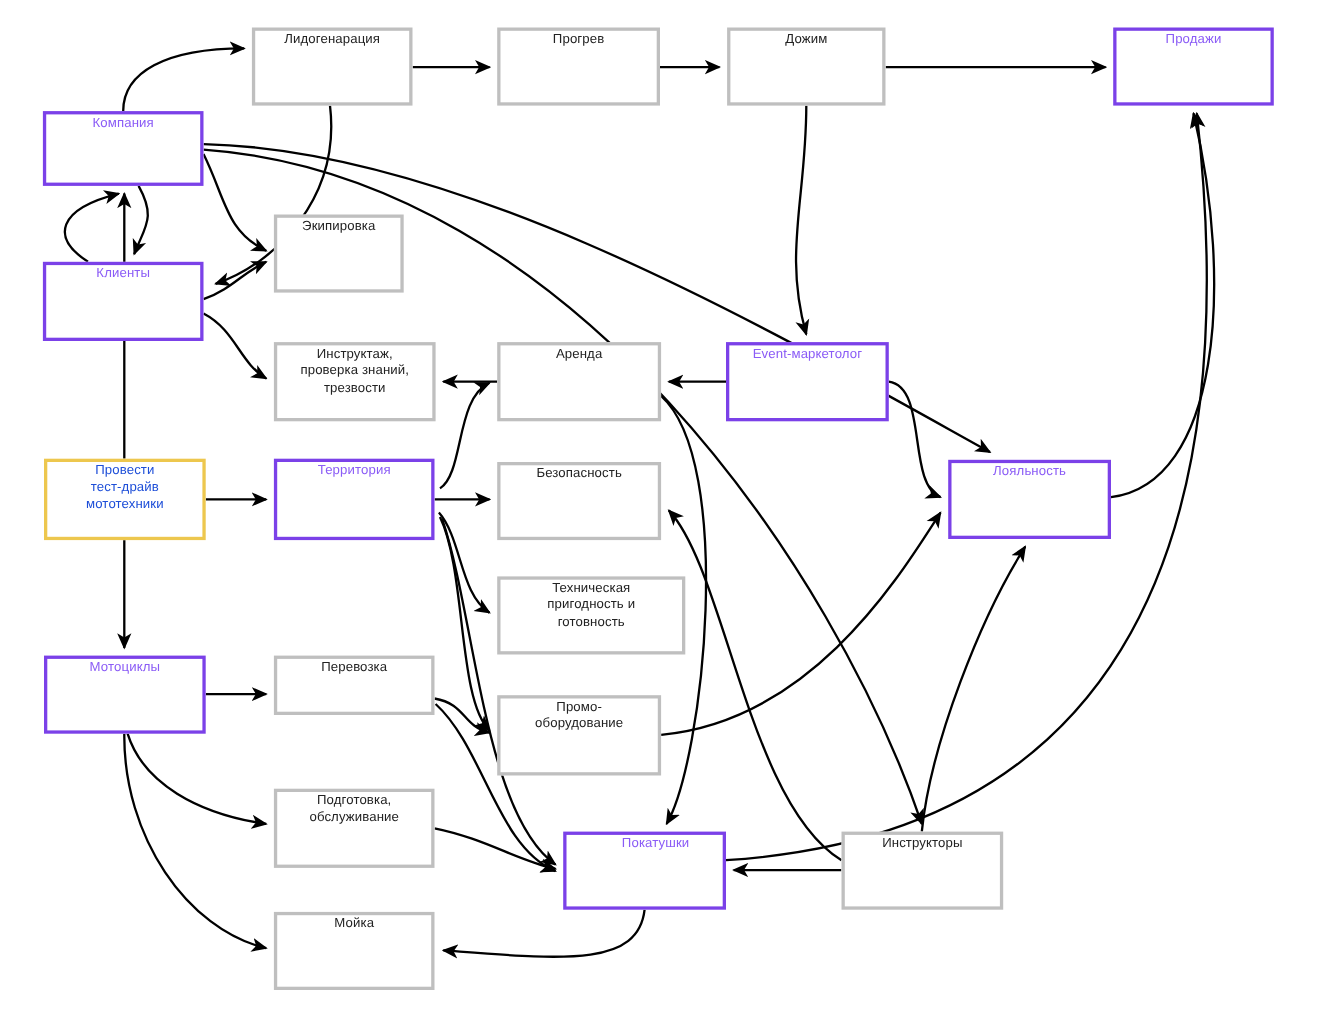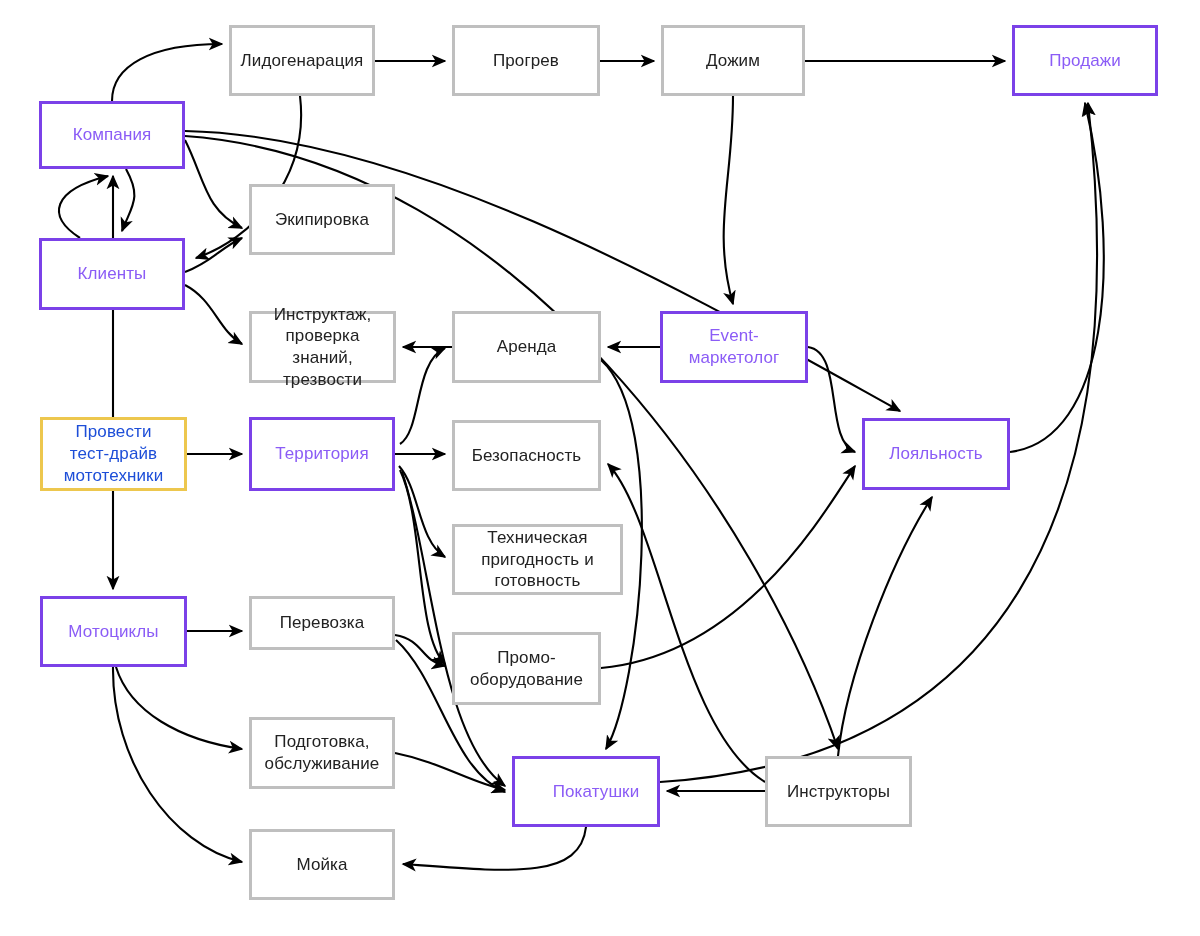--- a/index.html
+++ b/index.html
@@ -1,22 +1,22 @@
 <!DOCTYPE html>
 <html><head>
 <meta charset="utf-8">
 <style>
   html,body{margin:0;padding:0;background:#ffffff;}
   body{width:1200px;height:936px;overflow:hidden;
        font-family:"Liberation Sans","DejaVu Sans",sans-serif;}
   #canvas{position:relative;width:1200px;height:936px;background:#fff;}
   svg.edges{position:absolute;left:0;top:0;width:1200px;height:936px;overflow:visible;}
   .node{position:absolute;box-sizing:border-box;background:#ffffff;
-        display:flex;align-items:center;justify-content:center;text-align:center;
-        font-size:17px;line-height:1.28;letter-spacing:.1px;}
+        display:flex;justify-content:center;text-align:center;
+        font-size:12px;line-height:1.28;letter-spacing:.1px;}
   .node.gray{border:3px solid #bfbfbf;color:#222222;}
   .node.purple{border:3px solid #7b41e8;color:#8b5cf6;}
   .node.yellow{border:3px solid #edc74e;color:#1d4ed8;}
   .node span{display:block;padding:0 6px;}
 </style>
 </head>
 <body>
 
 <div id="canvas">
 
@@ -115,21 +115,21 @@
       </div>
       <div class="node gray" style="left: 661px; top: 25px; width: 144px; height: 71px;">
         <span style="white-space: pre-line;">Дожим</span>
       </div>
       <div class="node purple" style="left: 1012px; top: 25px; width: 146px; height: 71px;">
         <span style="white-space: pre-line;">Продажи</span>
       </div>
       <div class="node purple" style="left: 39px; top: 101px; width: 146px; height: 68px;">
         <span style="white-space: pre-line;">Компания</span>
       </div>
-      <div class="node gray" style="left: 249px; top: 184px; width: 146px; height: 71px;">
+      <div class="node gray" style="left: 249px; top: 195px; width: 118px; height: 71px;">
         <span style="white-space: pre-line;">Экипировка</span>
       </div>
       <div class="node purple" style="left: 39px; top: 238px; width: 146px; height: 72px;">
         <span style="white-space: pre-line;">Клиенты</span>
       </div>
       <div class="node gray" style="left: 249px; top: 311px; width: 147px; height: 72px;">
         <span style="white-space: pre-line;">Инструктаж,
 проверка знаний,
 трезвости</span>
       </div>

